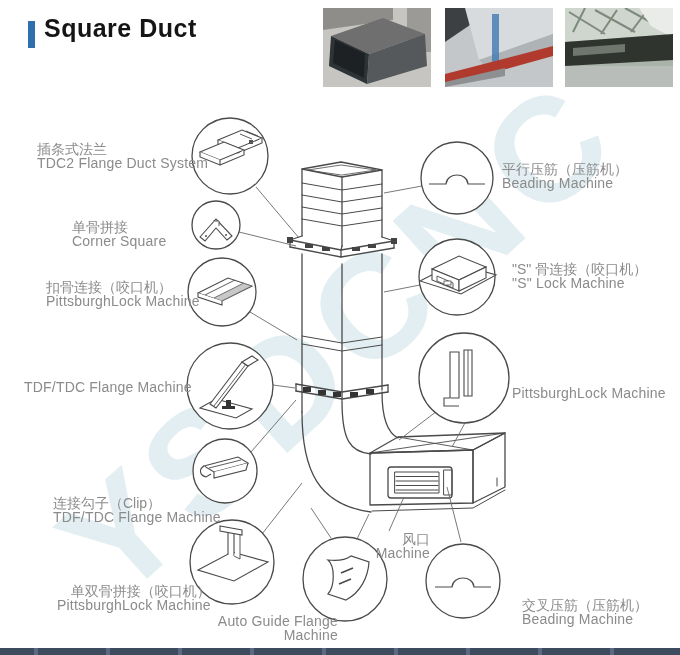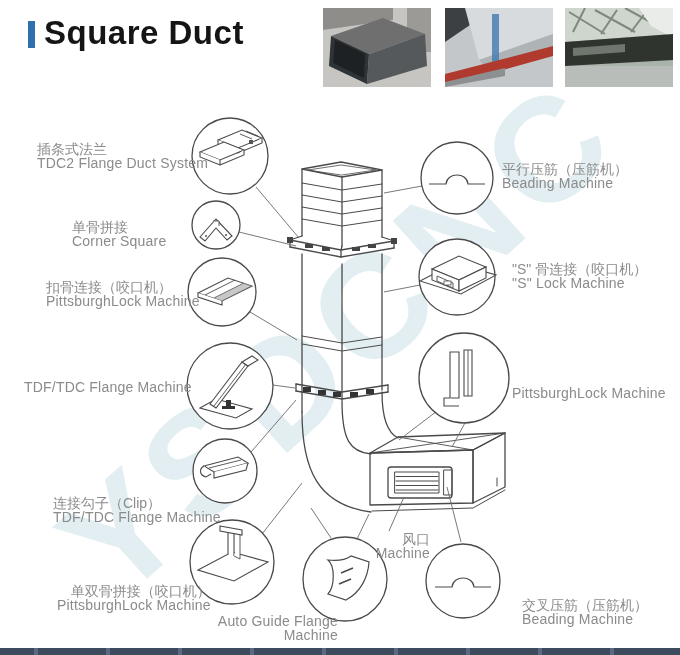--- a/index.html
+++ b/index.html
@@ -1,20 +1,20 @@
 <!DOCTYPE html>
 <html><head>
 <meta charset="utf-8">
 <style>
   html,body{margin:0;padding:0;}
   body{width:680px;height:655px;position:relative;overflow:hidden;background:#ffffff;
        font-family:"Liberation Sans","DejaVu Sans",sans-serif;}
   
   .title-bar{position:absolute;left:28px;top:21px;width:7px;height:27px;background:#2f6fad;}
-  .page-title{position:absolute;left:44px;top:14px;font-size:33px;font-weight:700;color:#151515;letter-spacing:.5px;}
+  .page-title{position:absolute;left:44px;top:14px;font-size:25px;font-weight:700;color:#151515;letter-spacing:.5px;}
   
   .photo{position:absolute;top:8px;width:108px;height:79px;overflow:hidden;background:#c4c4c2;}
   
   .watermark{position:absolute;left:0;top:0;width:680px;height:655px;display:flex;
              align-items:center;justify-content:center;pointer-events:none;}
   .watermark span{transform:rotate(-42deg) translate(-8px,6px);font-size:148px;font-weight:700;
                   letter-spacing:10px;color:rgba(150,195,205,0.28);white-space:nowrap;}
   
   svg.diagram{position:absolute;left:0;top:0;}
   

